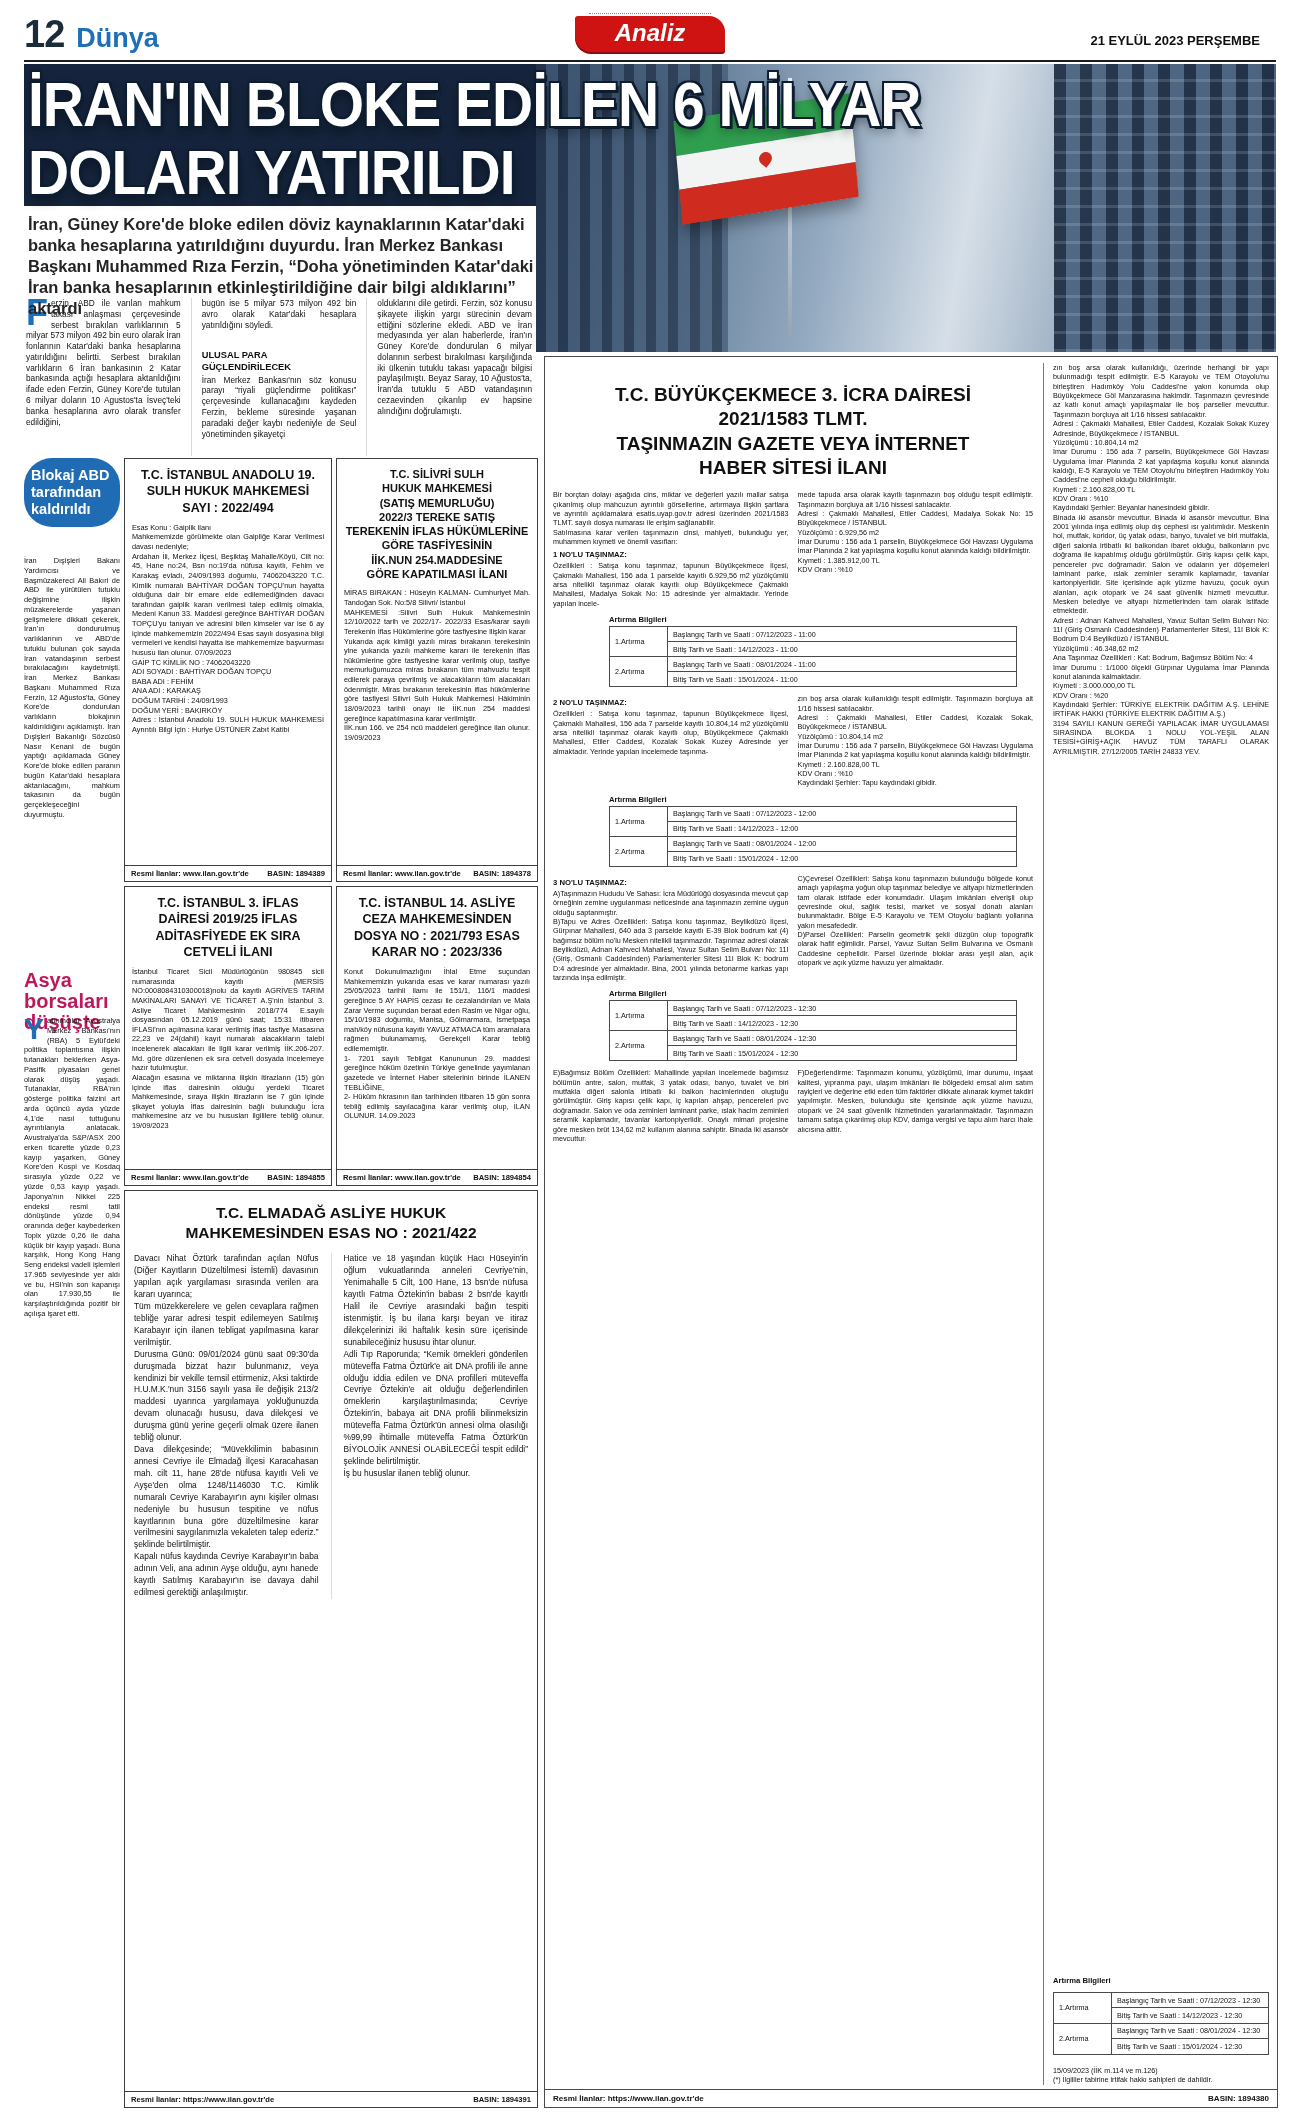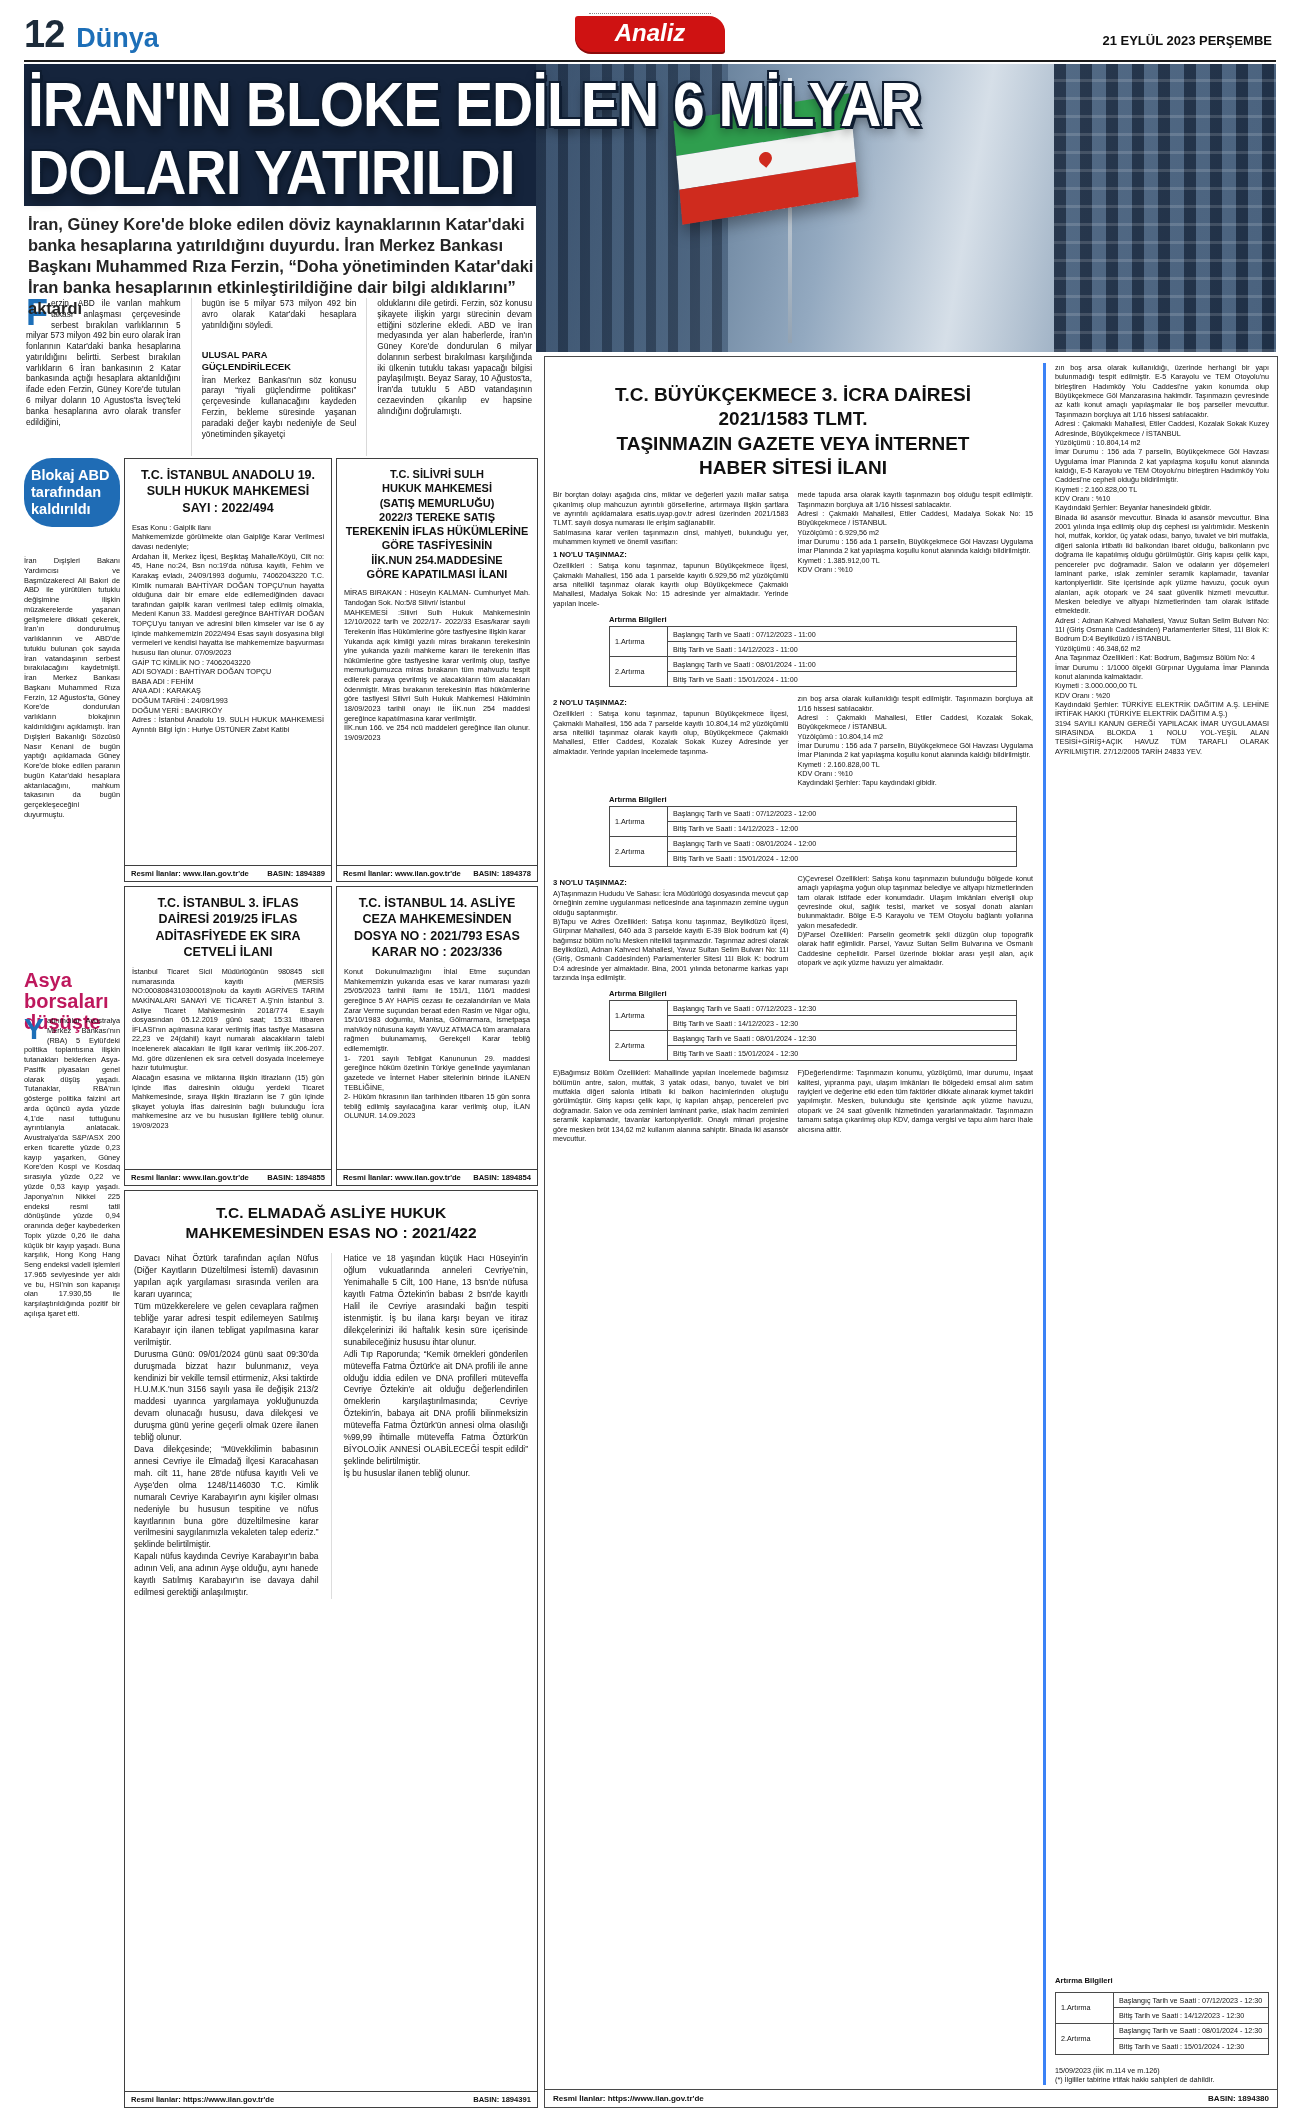--- a/index.html
+++ b/index.html
@@ -10,21 +10,21 @@
 
   
   .hdr{position:absolute;left:24px;top:6px;width:1252px;height:52px;}
   .hdr-left{position:absolute;left:0;bottom:2px;display:flex;align-items:baseline;gap:12px;}
   .pgnum{font-size:38px;font-weight:bold;color:#1c2b3a;letter-spacing:-1px;}
   .section{font-size:27px;font-weight:bold;color:#1d6fb8;}
   .logo{position:absolute;left:50%;transform:translateX(-50%);top:2px;width:150px;text-align:center;}
   .logo-tag{height:6px;border-bottom:1px dotted #8a8a8a;margin:0 14px 2px;}
   .logo-banner{background:#cf1212;border-radius:3px 16px 3px 16px;color:#fff;font-style:italic;
                font-weight:bold;font-size:24px;line-height:34px;height:36px;box-shadow:0 2px 0 #8d0b0b;}
-  .date{position:absolute;right:4px;bottom:10px;font-size:13px;font-weight:bold;color:#101010;}
+  .date{position:absolute;right:16px;bottom:10px;font-size:13px;font-weight:bold;color:#101010;}
   .hdr-rule{position:absolute;left:24px;top:60px;width:1252px;border-top:2px solid #1c1c1c;}
 
   
   .hero{position:absolute;left:24px;top:64px;width:1252px;height:288px;}
   .hero-photo{position:absolute;left:512px;top:0;width:740px;height:288px;overflow:hidden;z-index:1;
       background:linear-gradient(100deg,#3a4f6b 0%,#5d7792 18%,#93a9c0 40%,#d6dfe8 58%,#8ba1b8 78%,#49627f 100%);}
   .ph-bld-left{position:absolute;left:0;top:0;width:26%;height:100%;opacity:.75;
       background:repeating-linear-gradient(90deg,rgba(20,35,56,.85) 0 10px,rgba(60,84,112,.85) 10px 22px);}
   .ph-bld-right{position:absolute;right:0;top:0;width:30%;height:100%;
       background:repeating-linear-gradient(0deg,rgba(255,255,255,.14) 0 3px,transparent 3px 18px),
@@ -91,21 +91,21 @@
   .bk-title{text-align:center;font-weight:bold;font-size:19px;line-height:1.28;margin:20px 0 10px;}
   .bk-two{display:flex;gap:9px;margin-bottom:3px;}
   .bk-two .c{flex:1;min-width:0;font-size:7.2px;line-height:1.3;text-align:justify;}
   .bk-h{font-weight:bold;font-size:7.7px;margin:4px 0 1px;}
   .auc-label{font-size:7.7px;font-weight:bold;margin:4px 0 2px 56px;}
   table.auction{border-collapse:collapse;margin:0 0 7px 56px;width:408px;font-size:7.2px;}
   table.auction td{border:1px solid #4a4a4a;padding:2.5px 5px;}
   table.auction td.al{width:58px;}
   table.auction.full{margin:4px 0 6px;width:100%;}
   .auc-label.full{margin-left:0;}
-  .bk-colc{flex:1;min-width:0;display:flex;flex-direction:column;border-left:3px solid #3b82f6;
+  .bk-colc{flex:1;min-width:0;display:flex;flex-direction:column;border-left:1px solid #3b82f6;
            padding-left:9px;font-size:7.2px;line-height:1.3;}
   .bk-colc .txt{text-align:justify;}
   .bk-spacer{flex:1;}
   .closing{margin-top:5px;font-size:7.2px;line-height:1.35;}
   .bk-foot{position:absolute;left:0;right:0;bottom:0;border-top:1px solid #4a4a4a;display:flex;
            justify-content:space-between;align-items:center;padding:4px 8px;font-size:8px;
            font-weight:bold;background:#fff;}
 </style>
 </head>
 <body>

